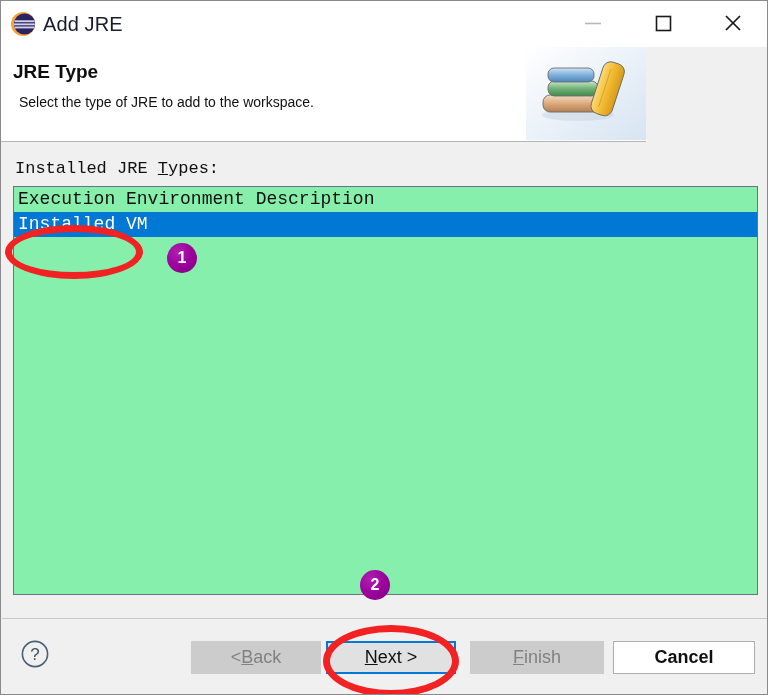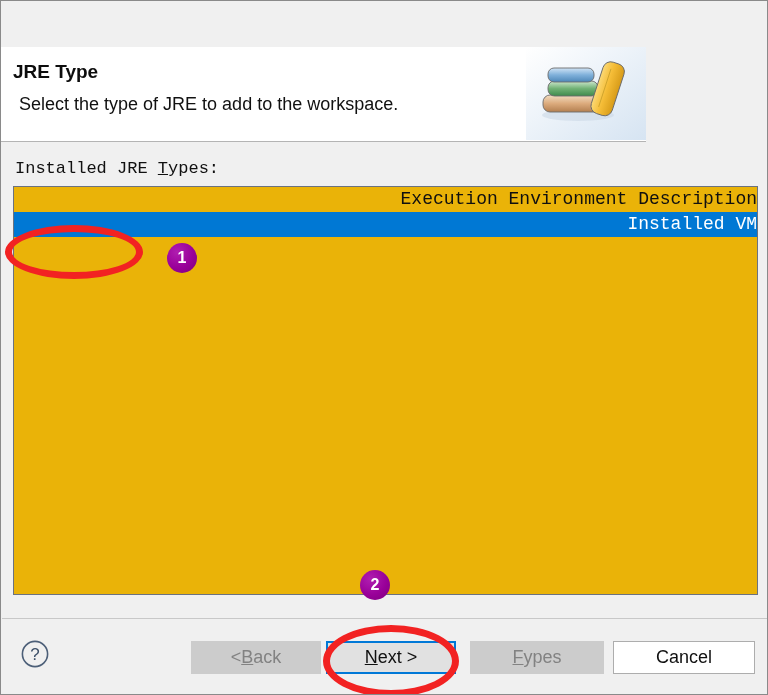--- a/index.html
+++ b/index.html
@@ -73,21 +73,21 @@
   #header-title {
     position: absolute;
     left: 12px; top: 14px;
     font-size: 19px;
     font-weight: bold;
     color: #0d0d0d;
   }
   #header-subtitle {
     position: absolute;
     left: 18px; top: 47px;
-    font-size: 18px;
+    font-size: 14px;
     color: #111111;
   }
   #header-art {
     position: absolute;
     right: 0; top: 0;
     width: 120px;
     height: 93px;
   }
 
   
@@ -108,23 +108,22 @@
   }
   #list-label u { text-decoration: underline; }
 
   #listbox {
     position: absolute;
     left: 11px; top: 44px;
     width: 745px;
     height: 409px;
     box-sizing: border-box;
     border: 1px solid #6b7280;
-    background: #eab308;
+    background: #86efac;
     overflow: hidden;
-    text-align: right;
   }
   .list-item {
     height: 25px;
     line-height: 25px;
     padding-left: 4px;
     font-size: 18px;
     color: #101010;
     white-space: nowrap;
   }
   .list-item.selected {
@@ -161,20 +160,21 @@
   .dlgbtn u { text-decoration: underline; }
   .btn-disabled {
     background: #cccccc;
     border: 1px solid #cccccc;
     color: #828282;
   }
   .btn-normal {
     background: #ffffff;
     border: 1px solid #adadad;
     color: #101010;
+    font-weight: bold;
   }
   .btn-focus {
     background: #e1e1e1;
     border: 2px solid #0078d7;
     color: #101010;
   }
   #btn-back   { left: 190px; width: 130px; }
   #btn-next   { left: 325px; width: 130px; }
   #btn-finish { left: 469px; width: 134px; }
   #btn-cancel { left: 612px; width: 142px; }
@@ -206,20 +206,47 @@
     font-family: "Liberation Sans", sans-serif;
   }
   #badge-1 { left: 166px; top: 242px; }
   #badge-2 { left: 359px; top: 569px; }
 </style>
 </head>
 <body>
 
 <div id="dialog">
 
+  <div id="titlebar">
+    <svg id="app-icon" viewBox="0 0 26 26">
+      <circle cx="13" cy="13" r="12" fill="#f3a33c"></circle>
+      <circle cx="14.6" cy="13" r="10.6" fill="#2b2260"></circle>
+      <rect x="4.6" y="9.3" width="20" height="1.9" fill="#cfd2e8"></rect>
+      <rect x="3.9" y="12.4" width="21" height="1.9" fill="#cfd2e8"></rect>
+      <rect x="4.6" y="15.5" width="20" height="1.9" fill="#cfd2e8"></rect>
+    </svg>
+    <span id="title-text">Add JRE</span>
+
+    <div class="winbtn" id="btn-min">
+      <svg width="22" height="14" viewBox="0 0 22 14">
+        <line x1="3" y1="7.5" x2="19" y2="7.5" stroke="#b8b8b8" stroke-width="1.6"></line>
+      </svg>
+    </div>
+    <div class="winbtn" id="btn-max">
+      <svg width="22" height="22" viewBox="0 0 22 22">
+        <rect x="4.5" y="4.5" width="14" height="14" fill="none" stroke="#1a1a1a" stroke-width="1.6"></rect>
+      </svg>
+    </div>
+    <div class="winbtn" id="btn-close">
+      <svg width="24" height="24" viewBox="0 0 24 24">
+        <line x1="5" y1="5" x2="19" y2="19" stroke="#1a1a1a" stroke-width="1.7"></line>
+        <line x1="19" y1="5" x2="5" y2="19" stroke="#1a1a1a" stroke-width="1.7"></line>
+      </svg>
+    </div>
+  </div>
 
   <div id="header">
     <div id="header-title">JRE Type</div>
     <div id="header-subtitle">Select the type of JRE to add to the workspace.</div>
     <svg id="header-art" viewBox="0 0 120 93">
       <defs>
         <linearGradient id="gBlue" x1="0" y1="0" x2="0" y2="1">
           <stop offset="0%" stop-color="#cfe3f5"></stop>
             <stop offset="50%" stop-color="#7fb0da"></stop>
             <stop offset="100%" stop-color="#4e87b8"></stop>
@@ -282,21 +309,21 @@
 
   <div class="dlgbtn btn-focus" id="btn-next">
       <span></span>
       <u>N</u>
       <span>ext &gt;</span>
     </div>
 
   <div class="dlgbtn btn-disabled" id="btn-finish">
       <span></span>
       <u>F</u>
-      <span>ypes</span>
+      <span>inish</span>
     </div>
 
   <div class="dlgbtn btn-normal" id="btn-cancel">
       <span>Cancel</span>
     </div>
 
   <div class="annot-ellipse" id="ellipse-list"></div>
   <div class="annot-ellipse" id="ellipse-next"></div>
   <div class="annot-badge" id="badge-1">1</div>
   <div class="annot-badge" id="badge-2">2</div>

